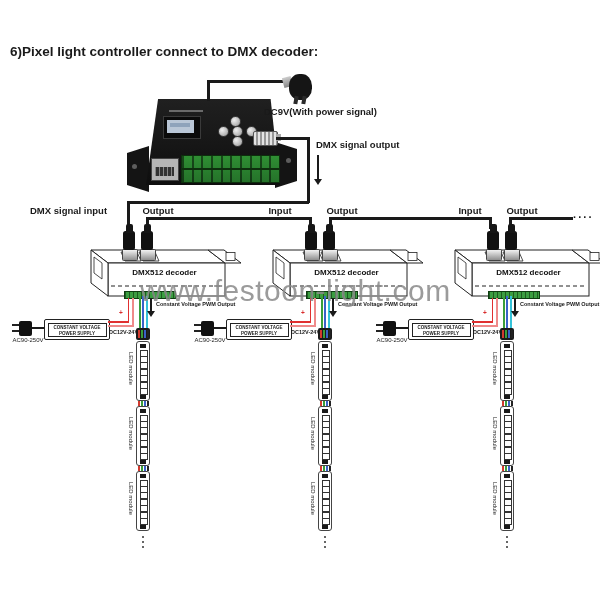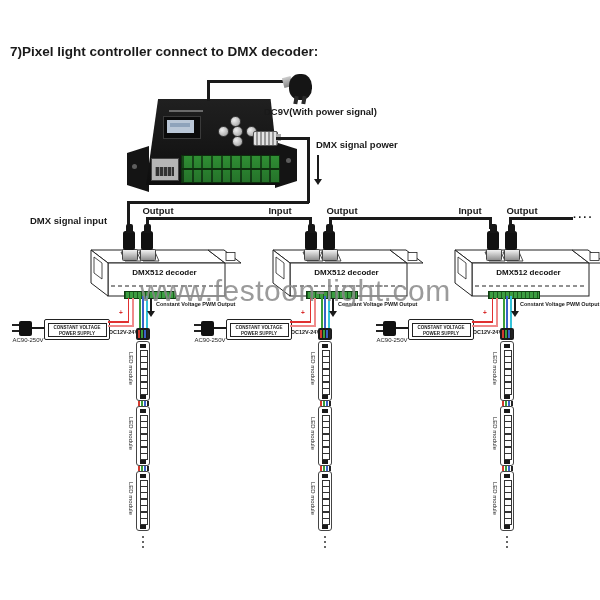--- a/index.html
+++ b/index.html
@@ -70,21 +70,21 @@
   .led{position:absolute;left:2.5px;width:6px;height:5px;background:#fff;border:1px solid #333;}
   .sep-pad{position:absolute;width:2.2px;height:5px;}
   .strip-label{position:absolute;left:-13px;width:11px;height:38px;font-size:6px;color:#222;
                writing-mode:vertical-rl;white-space:nowrap;}
   .dot{position:absolute;left:6px;width:2px;height:2px;background:#333;border-radius:50%;}
   .cont-dots{left:573px;top:211px;font-size:11px;font-weight:bold;letter-spacing:1.5px;}
 </style>
 </head>
 <body>
 
-<div class="lbl title">7)Pixel light controller connect to DMX decoder:</div>
+<div class="lbl title">6)Pixel light controller connect to DMX decoder:</div>
 <div class="abs watermark">www.festoon-light.com</div>
 
 <div class="wing l">
     <span class="screw" style="left:5px;top:18px;"></span>
   </div>
 <div class="wing r">
     <span class="screw" style="left:11px;top:16px;"></span>
   </div>
 <div class="abs ctrl-body"></div>
 <div class="abs screen-outer"></div>
@@ -107,35 +107,35 @@
 <div class="abs ferrule"></div>
 <div class="abs plughead"></div>
 <div class="prong" style="left:294px;top:96px;"></div>
 <div class="prong" style="left:302px;top:96px;"></div>
 <div class="lbl" style="left:264px;top:106px;font-size:9.5px;">DC9V(With power signal)</div>
 
 <div class="wire" style="left:276px;top:137px;width:33px;height:2.5px;"></div>
 <div class="wire" style="left:307px;top:137px;width:2.5px;height:66px;"></div>
 <div class="wire" style="left:127px;top:201px;width:182px;height:2.5px;"></div>
 <div class="wire" style="left:127px;top:201px;width:2.5px;height:28px;"></div>
-<div class="lbl" style="left:316px;top:139px;font-size:9.5px;">DMX signal power</div>
+<div class="lbl" style="left:316px;top:139px;font-size:9.5px;">DMX signal output</div>
 <div class="wire" style="left:317px;top:155px;width:1.5px;height:24px;"></div>
 <div class="arrowhead" style="left:314px;top:179px;"></div>
 
 <div class="wire" style="left:146px;top:217px;width:2.5px;height:12px;"></div>
 <div class="wire" style="left:146px;top:217px;width:165px;height:2.5px;"></div>
 <div class="wire" style="left:309px;top:217px;width:2.5px;height:12px;"></div>
 <div class="wire" style="left:329px;top:217px;width:2.5px;height:12px;"></div>
 <div class="wire" style="left:329px;top:217px;width:162px;height:2.5px;"></div>
 <div class="wire" style="left:489px;top:217px;width:2.5px;height:12px;"></div>
 <div class="wire" style="left:509px;top:217px;width:2.5px;height:12px;"></div>
 <div class="wire" style="left:509px;top:217px;width:64px;height:2.5px;"></div>
 <div class="lbl cont-dots">····</div>
 
-<div class="lbl" style="left:30px;top:215px;font-size:9.5px;">DMX signal input</div>
+<div class="lbl" style="left:30px;top:205px;font-size:9.5px;">DMX signal input</div>
 <div class="lbl" style="left:140px;top:205px;width:36px;text-align:center;font-size:9.5px;">Output</div>
 <div class="lbl" style="left:262px;top:205px;width:36px;text-align:center;font-size:9.5px;">Input</div>
 <div class="lbl" style="left:324px;top:205px;width:36px;text-align:center;font-size:9.5px;">Output</div>
 <div class="lbl" style="left:452px;top:205px;width:36px;text-align:center;font-size:9.5px;">Input</div>
 <div class="lbl" style="left:504px;top:205px;width:36px;text-align:center;font-size:9.5px;">Output</div>
 
 <div class="decoder-group" style="left:88px;">
   <svg class="dec-svg" width="160" height="55" viewBox="0 0 160 55" style="position:absolute;left:0;top:0;overflow:visible;">
     <polygon points="3,5 120,5 137,18 20,18" fill="#fff" stroke="#222" stroke-width="1"></polygon>
     <rect x="20" y="18" width="117" height="33" fill="#fff" stroke="#222" stroke-width="1"></rect>

